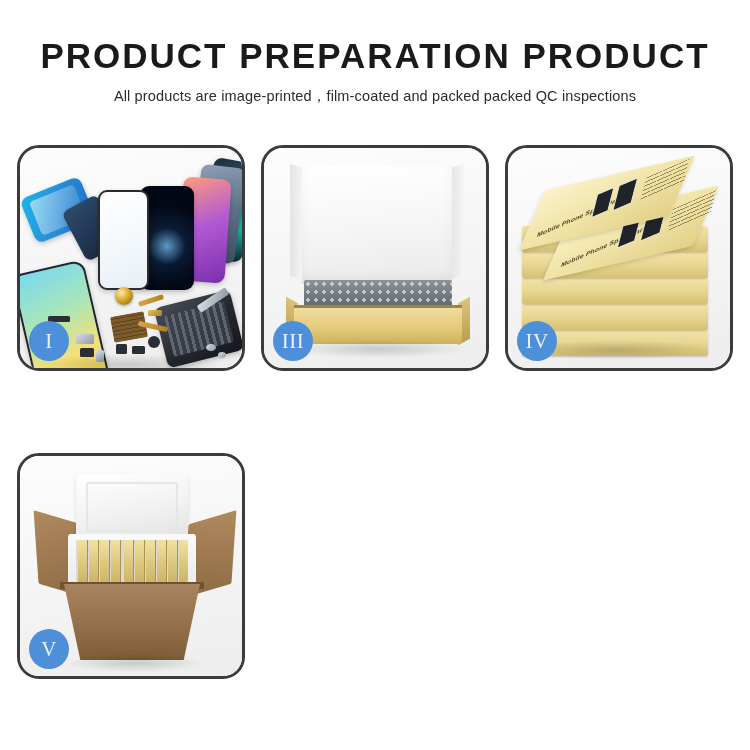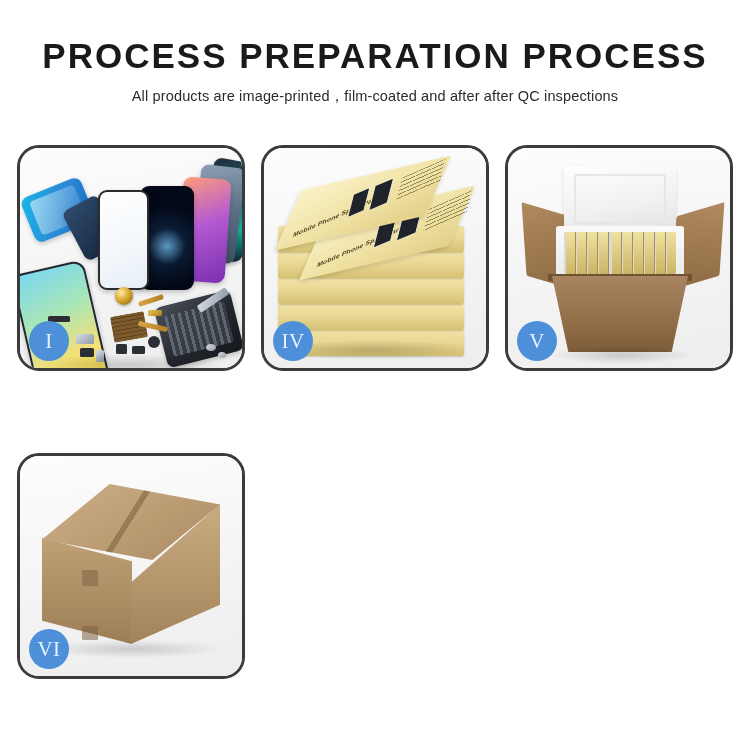--- a/index.html
+++ b/index.html
@@ -401,22 +401,22 @@
     position: absolute;
     border-radius: 50%;
     background: radial-gradient(ellipse at center, rgba(0,0,0,.16) 0%, rgba(0,0,0,0) 72%);
     pointer-events: none;
   }
 </style>
 </head>
 <body>
 
 <div class="header">
-  <h1 class="page-title">PROCESS PREPARATION PROCESS</h1>
-  <p class="page-subtitle">All products are image-printed，film-coated and after after QC inspections</p>
+  <h1 class="page-title">PRODUCT PREPARATION PRODUCT</h1>
+  <p class="page-subtitle">All products are image-printed，film-coated and packed packed QC inspections</p>
 </div>
 
 <div class="grid">
 
   <div class="panel p1">
     <div class="panel-stage">
       <div class="ph ph-a"></div>
       <div class="ph ph-b"></div>
       <div class="ph ph-teal"></div>
       <div class="ph ph-silver"></div>
@@ -439,20 +439,34 @@
       <div class="flex" style="left:118px;top:176px;width:30px;transform:rotate(12deg);"></div>
       <div class="chip silver" style="left:186px;top:196px;width:10px;height:7px;border-radius:50%;"></div>
       <div class="chip silver" style="left:198px;top:204px;width:8px;height:6px;border-radius:50%;"></div>
       <div class="chip silver" style="left:176px;top:148px;width:34px;height:8px;transform:rotate(-34deg);"></div>
       <div class="shadow-soft" style="left:18px;top:206px;width:180px;height:22px;"></div>
     </div>
     <div class="badge">I</div>
   </div>
 
 
+  <div class="panel p3">
+    <div class="panel-stage">
+      <div class="lid-l"></div>
+      <div class="lid-r"></div>
+      <div class="lid"></div>
+      <div class="foam"></div>
+      <div class="box-left"></div>
+      <div class="box-right"></div>
+      <div class="box-rim"></div>
+      <div class="box-front"></div>
+      <div class="shadow-soft" style="left:26px;top:192px;width:176px;height:18px;"></div>
+    </div>
+    <div class="badge">III</div>
+  </div>
 
   <div class="panel p4">
     <div class="panel-stage">
       <div class="stack">
         <div class="bx" style="top:160px;left:6px;"></div>
         <div class="bx" style="top:134px;left:6px;"></div>
         <div class="bx" style="top:108px;left:6px;"></div>
         <div class="bx" style="top:82px;left:6px;"></div>
         <div class="bx" style="top:56px;left:6px;"></div>
 
@@ -493,26 +507,14 @@
         <span style="left:92px;"></span>
           <span style="left:103px;"></span>
       </div>
       <div class="carton-rim"></div>
       <div class="carton"></div>
       <div class="shadow-soft" style="left:44px;top:198px;width:140px;height:18px;"></div>
     </div>
     <div class="badge">V</div>
   </div>
 
-  <div class="panel p6">
-    <div class="panel-stage">
-      <div class="face-l"></div>
-      <div class="face-r"></div>
-      <div class="top"></div>
-      <div class="seam"></div>
-      <div class="tab" style="left:62px;top:114px;width:16px;height:16px;"></div>
-      <div class="tab" style="left:62px;top:170px;width:16px;height:14px;"></div>
-      <div class="shadow-soft" style="left:24px;top:184px;width:176px;height:18px;"></div>
-    </div>
-    <div class="badge">VI</div>
-  </div>
 
 </div>
 
 </body></html>

